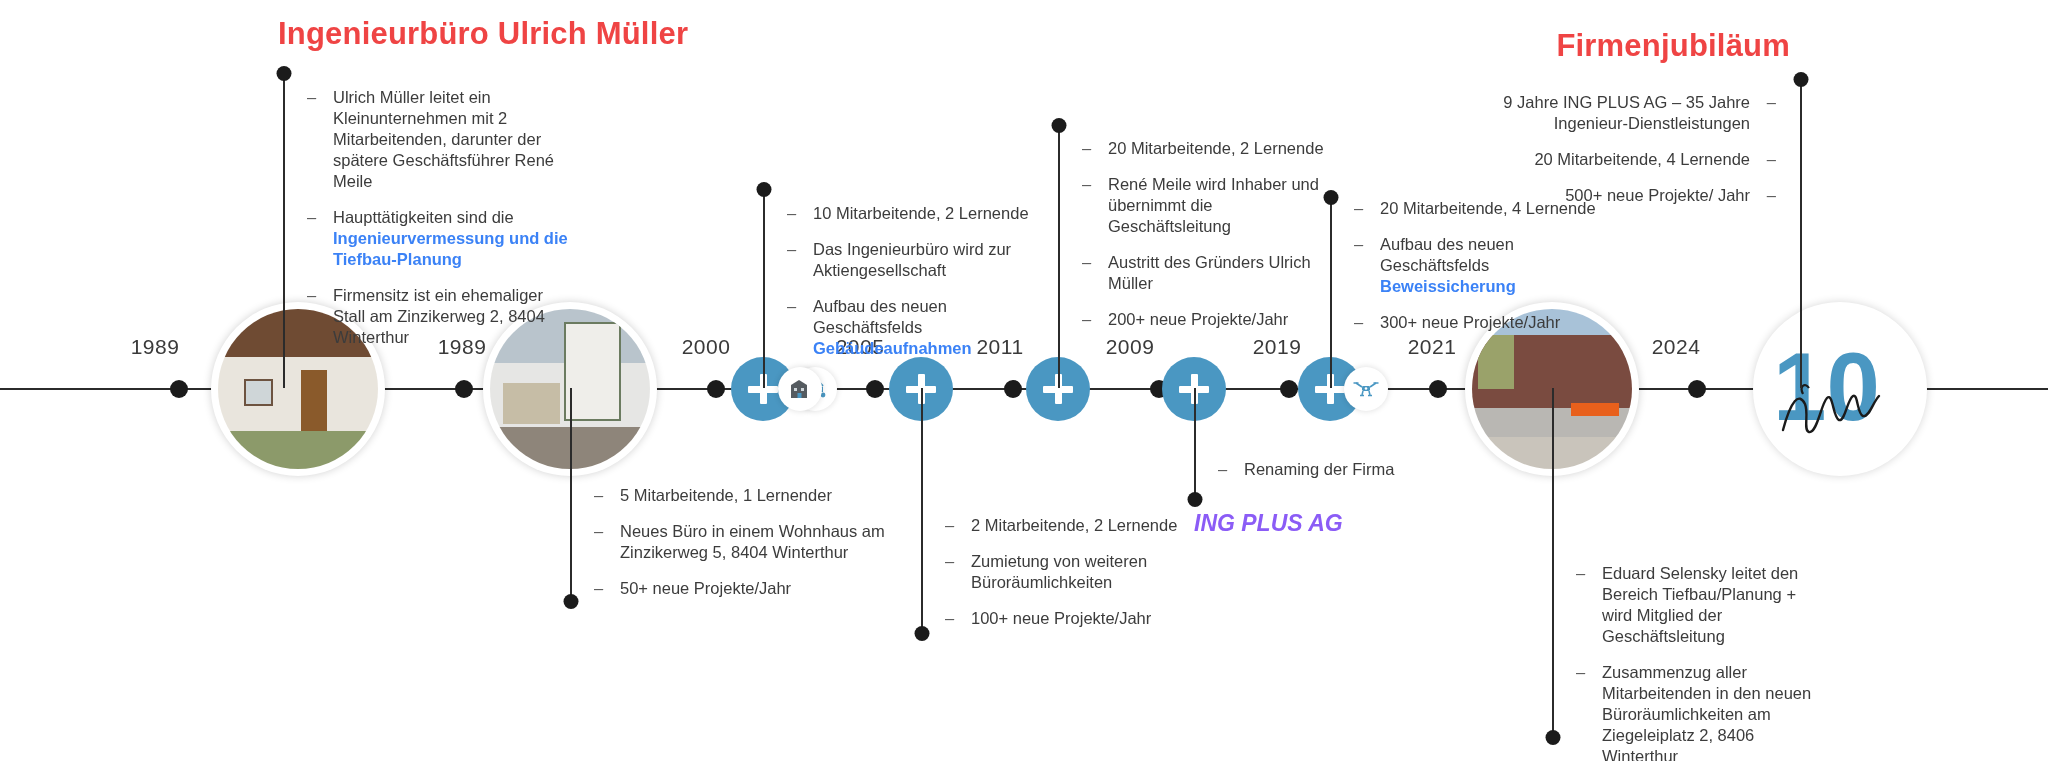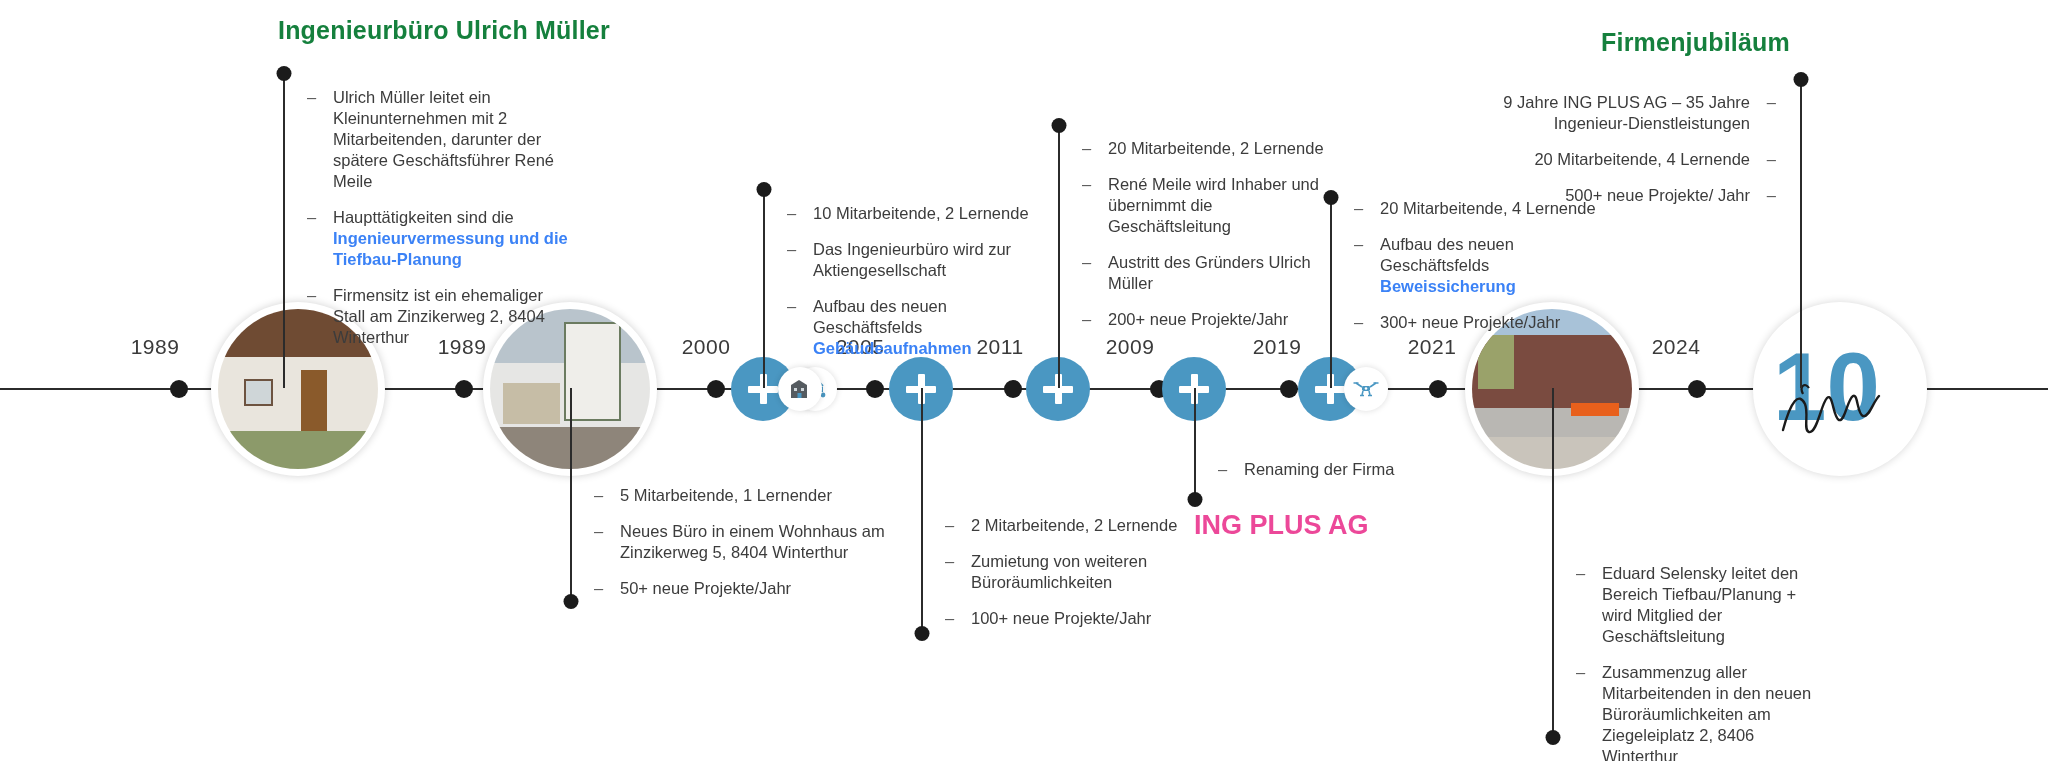--- a/index.html
+++ b/index.html
@@ -92,42 +92,43 @@
   
   .vline { position: absolute; width: 2px; background: #2b2b2b; }
   .vdot {
     position: absolute; width: 15px; height: 15px; border-radius: 50%;
     background: #1b1b1b; transform: translateX(-50%);
   }
 
   
   .block { position: absolute; }
   .block h2 {
-    font-size: 25px; font-weight: bold; color: #15803d;
+    font-size: 31px; font-weight: bold; color: #ef4444;
     letter-spacing: .2px; white-space: nowrap; margin-bottom: 0;
   }
   .bullets { list-style: none; }
   .bullets li {
     font-size: 16.5px; line-height: 21px; color: #3c3c3c;
     margin-bottom: 15px; position: relative; padding-left: 26px;
   }
   .bullets li .dash {
     position: absolute; left: 0; top: 0; color: #5a5a5a;
   }
   .bullets li b { font-weight: bold; color: #3b82f6; }
 
   
   .bullets.right li {
     padding-left: 0; padding-right: 26px; text-align: right;
   }
   .bullets.right li .dash { left: auto; right: 0; }
 
   .label-strong {
-    position: absolute; font-size: 27px; font-weight: bold; color: #ec4899;
+    position: absolute; font-size: 23px; font-weight: bold; color: #8b5cf6;
     white-space: nowrap;
+    font-style: italic;
   }
 </style>
 </head>
 <body>
 
 <div id="stage">
 
   <div class="axis"></div>
 
   <div class="year" style="left:155px; top:335px;">1989</div>

